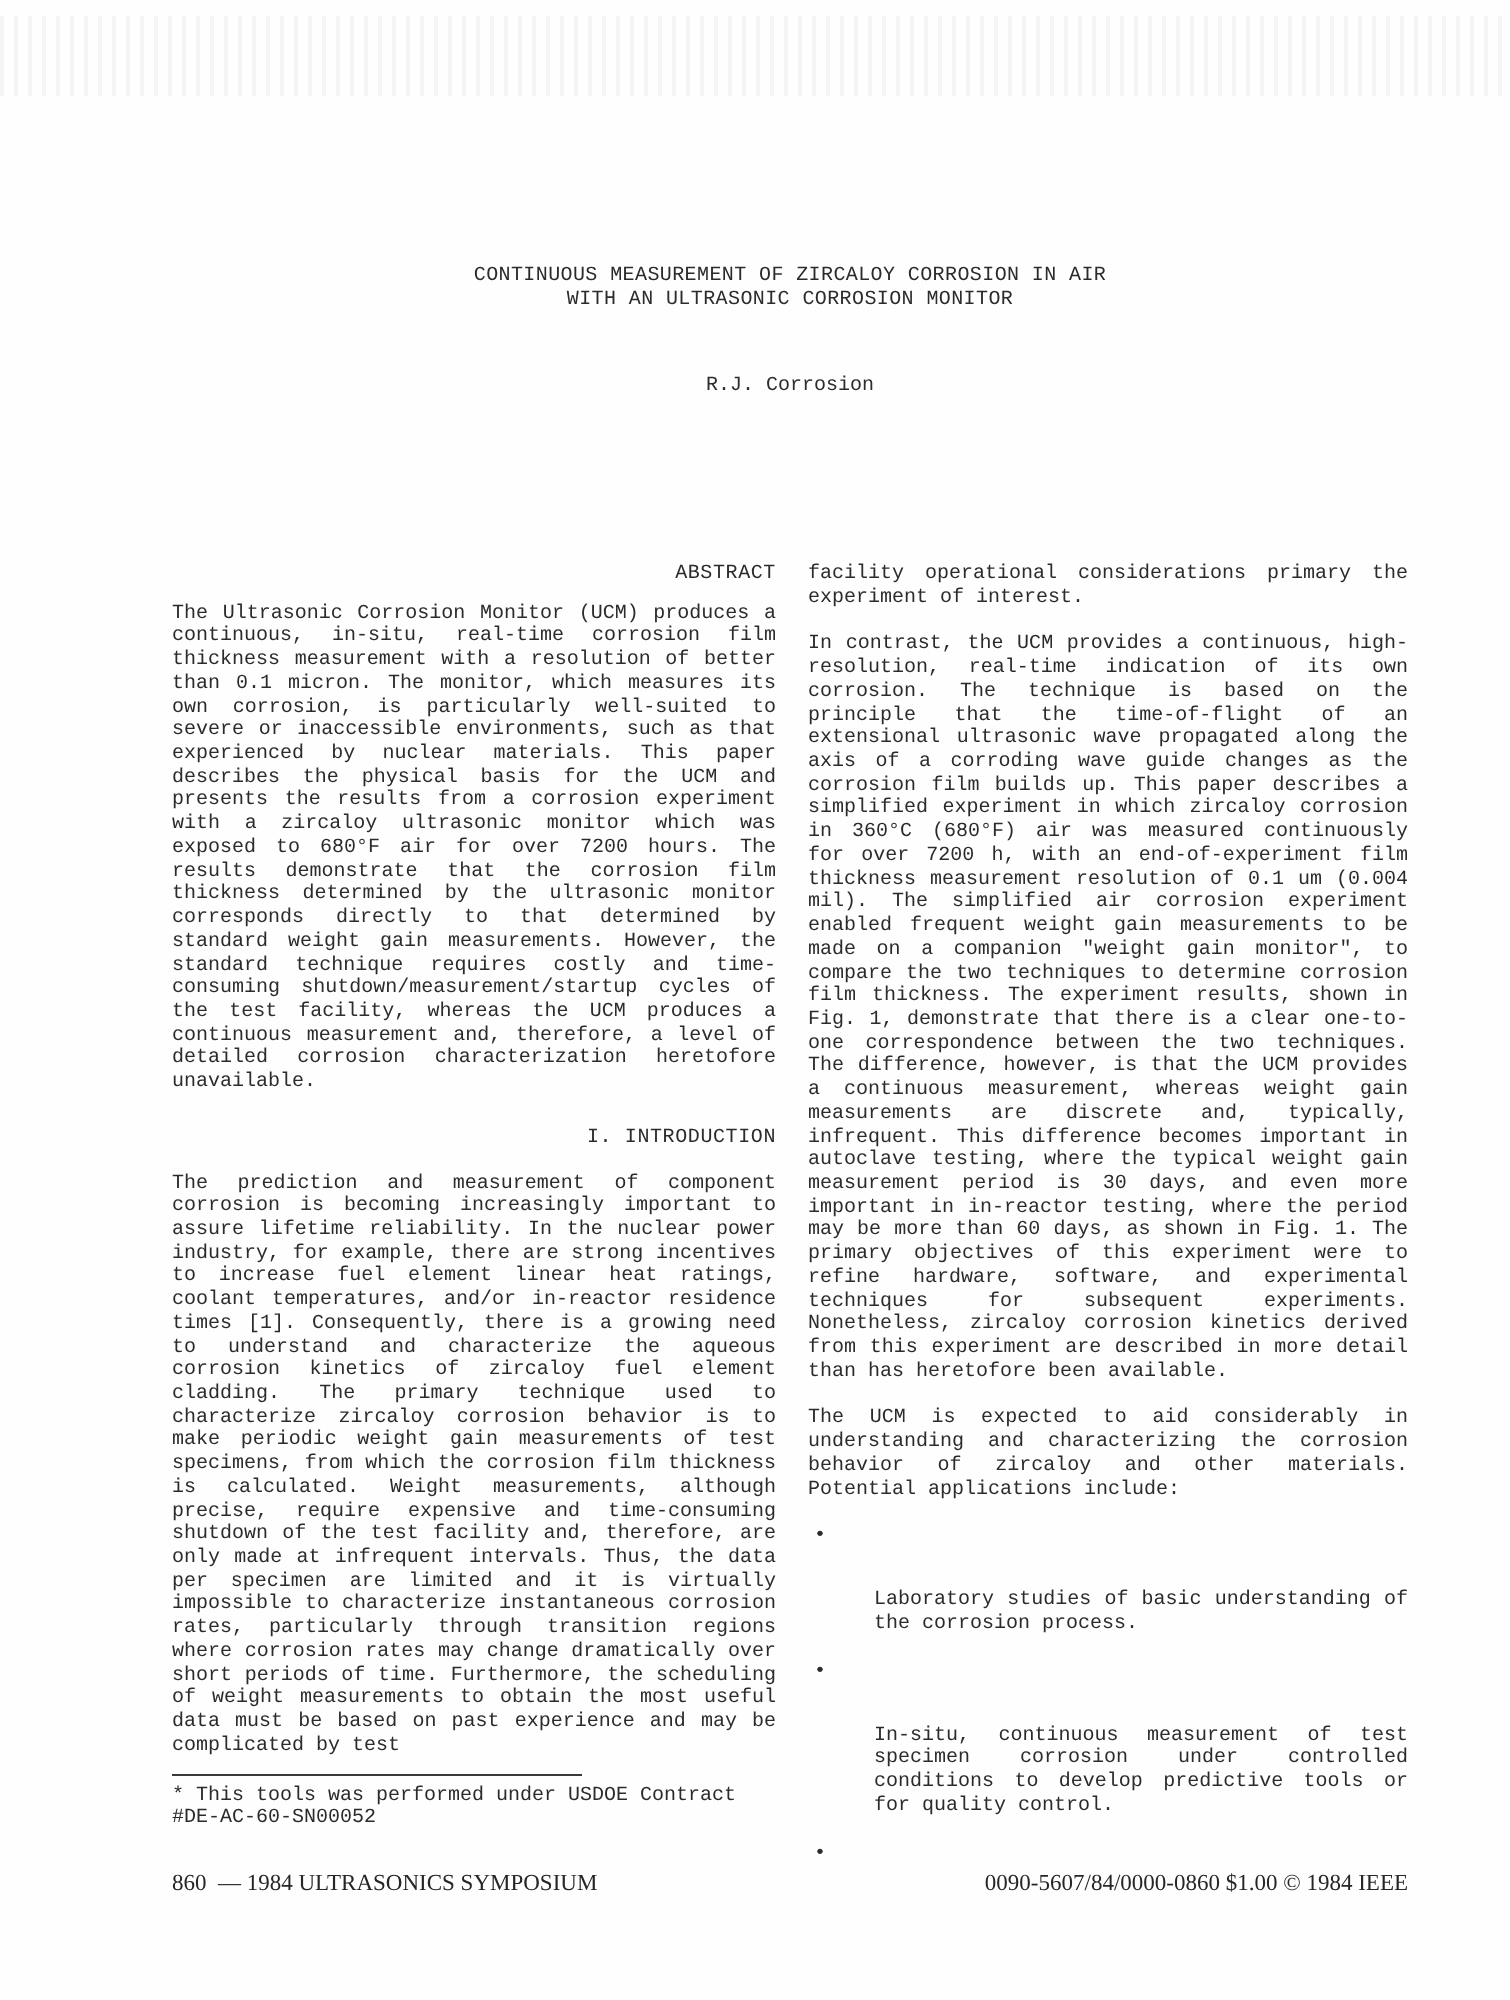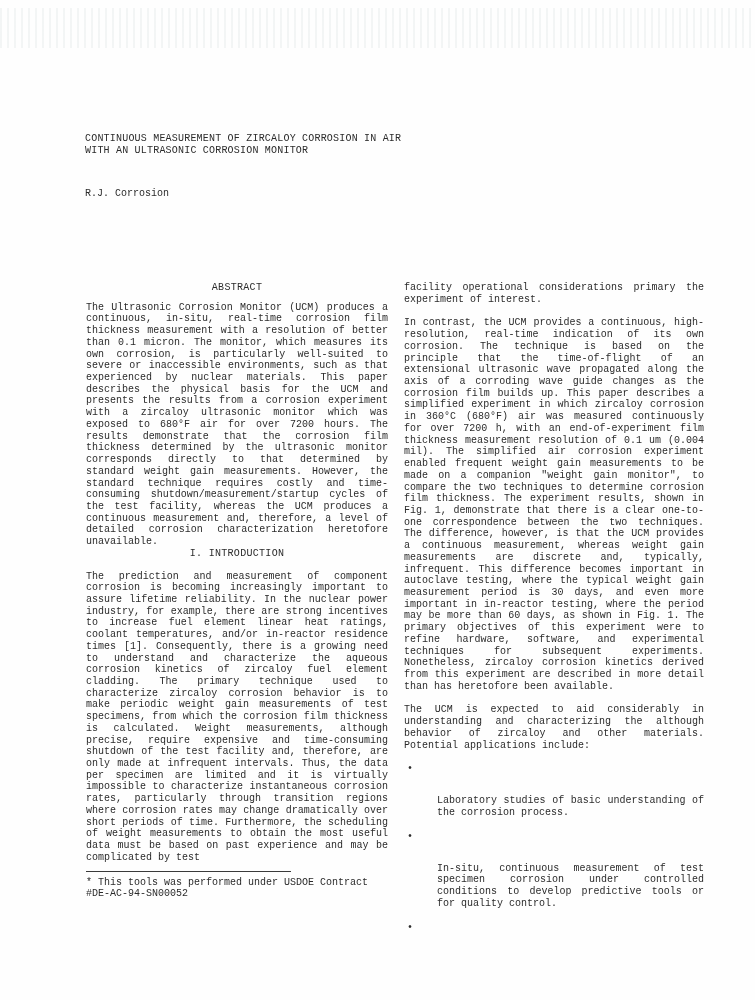--- a/index.html
+++ b/index.html
@@ -16,43 +16,43 @@
   .noise-band {
     position: absolute;
     top: 8px; left: 0; right: 0; height: 40px;
     background: repeating-linear-gradient(90deg,
       rgba(214,222,222,0.28) 0px, rgba(214,222,222,0.28) 2px,
       rgba(255,255,255,0) 2px, rgba(255,255,255,0) 7px);
   }
   .header-block {
     position: absolute;
     top: 133px; left: 85px; width: 620px;
-    text-align: left;
+    text-align: center;
     font-size: 10px;
     line-height: 11.8px;
   }
   .paper-title div { letter-spacing: 0.2px; }
   .author-line { margin-top: 31px; }
   .affil-block { margin-top: 27px; white-space: pre; }
   .col {
     position: absolute;
     top: 282px;
     width: 302px;
     font-size: 10px;
     line-height: 11.72px;
     text-align: justify;
   }
   .col-left  { left: 86px; }
   .col-right { left: 404px; width: 300px; }
   .section-heading {
-    text-align: center;
+    text-align: right;
     letter-spacing: 0.3px;
   }
   .abstract-heading { margin-bottom: 8px; }
-  .intro-heading { margin-bottom: 11px; }
+  .intro-heading { margin-top: 16px; margin-bottom: 11px; }
   .para + .para { margin-top: 12px; }
   .footnote-block { margin-top: 7px; text-align: left; }
   .footnote-rule {
     width: 205px; height: 0;
     border-top: 1.2px solid #3a3a3a;
     margin-bottom: 5px;
   }
   .bullet-item { display: flex; margin-top: 12px; }
   .bullet-marker { flex: 0 0 33px; padding-left: 3px; text-align: left; }
   .bullet-text { flex: 1; text-align: justify; margin-top: 32px; }
@@ -83,36 +83,40 @@
   </div>
 
   <div class="col col-left">
     <div class="section-heading abstract-heading">ABSTRACT</div>
     <div class="para">The Ultrasonic Corrosion Monitor (UCM) produces a continuous, in-situ, real-time corrosion film thickness measurement with a resolution of better than 0.1 micron. The monitor, which measures its own corrosion, is particularly well-suited to severe or inaccessible environments, such as that experienced by nuclear materials. This paper describes the physical basis for the UCM and presents the results from a corrosion experiment with a zircaloy ultrasonic monitor which was exposed to 680°F air for over 7200 hours. The results demonstrate that the corrosion film thickness determined by the ultrasonic monitor corresponds directly to that determined by standard weight gain measurements. However, the standard technique requires costly and time-consuming shutdown/measurement/startup cycles of the test facility, whereas the UCM produces a continuous measurement and, therefore, a level of detailed corrosion characterization heretofore unavailable.</div>
     <div class="section-heading intro-heading">I. INTRODUCTION</div>
     <div class="para">The prediction and measurement of component corrosion is becoming increasingly important to assure lifetime reliability. In the nuclear power industry, for example, there are strong incentives to increase fuel element linear heat ratings, coolant temperatures, and/or in-reactor residence times [1]. Consequently, there is a growing need to understand and characterize the aqueous corrosion kinetics of zircaloy fuel element cladding. The primary technique used to characterize zircaloy corrosion behavior is to make periodic weight gain measurements of test specimens, from which the corrosion film thickness is calculated. Weight measurements, although precise, require expensive and time-consuming shutdown of the test facility and, therefore, are only made at infrequent intervals. Thus, the data per specimen are limited and it is virtually impossible to characterize instantaneous corrosion rates, particularly through transition regions where corrosion rates may change dramatically over short periods of time. Furthermore, the scheduling of weight measurements to obtain the most useful data must be based on past experience and may be complicated by test</div>
     <div class="footnote-block">
       <div class="footnote-rule"></div>
       <div>* This tools was performed under USDOE Contract</div>
-      <div>#DE-AC-94-SN00052</div>
+      <div>#DE-AC-60-SN00052</div>
     </div>
   </div>
 
   <div class="col col-right">
     <div class="para">facility operational considerations primary the experiment of interest.</div>
     <div class="para">In contrast, the UCM provides a continuous, high-resolution, real-time indication of its own corrosion. The technique is based on the principle that the time-of-flight of an extensional ultrasonic wave propagated along the axis of a corroding wave guide changes as the corrosion film builds up. This paper describes a simplified experiment in which zircaloy corrosion in 360°C (680°F) air was measured continuously for over 7200 h, with an end-of-experiment film thickness measurement resolution of 0.1 um (0.004 mil). The simplified air corrosion experiment enabled frequent weight gain measurements to be made on a companion "weight gain monitor", to compare the two techniques to determine corrosion film thickness. The experiment results, shown in Fig. 1, demonstrate that there is a clear one-to-one correspondence between the two techniques. The difference, however, is that the UCM provides a continuous measurement, whereas weight gain measurements are discrete and, typically, infrequent. This difference becomes important in autoclave testing, where the typical weight gain measurement period is 30 days, and even more important in in-reactor testing, where the period may be more than 60 days, as shown in Fig. 1. The primary objectives of this experiment were to refine hardware, software, and experimental techniques for subsequent experiments. Nonetheless, zircaloy corrosion kinetics derived from this experiment are described in more detail than has heretofore been available.</div>
-    <div class="para">The UCM is expected to aid considerably in understanding and characterizing the although behavior of zircaloy and other materials. Potential applications include:</div>
+    <div class="para">The UCM is expected to aid considerably in understanding and characterizing the corrosion behavior of zircaloy and other materials. Potential applications include:</div>
 
     <div class="bullet-item">
       <span class="bullet-marker">•</span>
       <span class="bullet-text">Laboratory studies of basic understanding of the corrosion process.</span>
     </div>
     <div class="bullet-item">
       <span class="bullet-marker">•</span>
       <span class="bullet-text">In-situ, continuous measurement of test specimen corrosion under controlled conditions to develop predictive tools or for quality control.</span>
     </div>
     <div class="bullet-item">
       <span class="bullet-marker">•</span>
     </div>
   </div>
 
+  <div class="footer">
+    <span>860  — 1984 ULTRASONICS SYMPOSIUM</span>
+    <span>0090-5607/84/0000-0860 $1.00 © 1984 IEEE</span>
+  </div>
 
 </div>
 
 </body></html>

